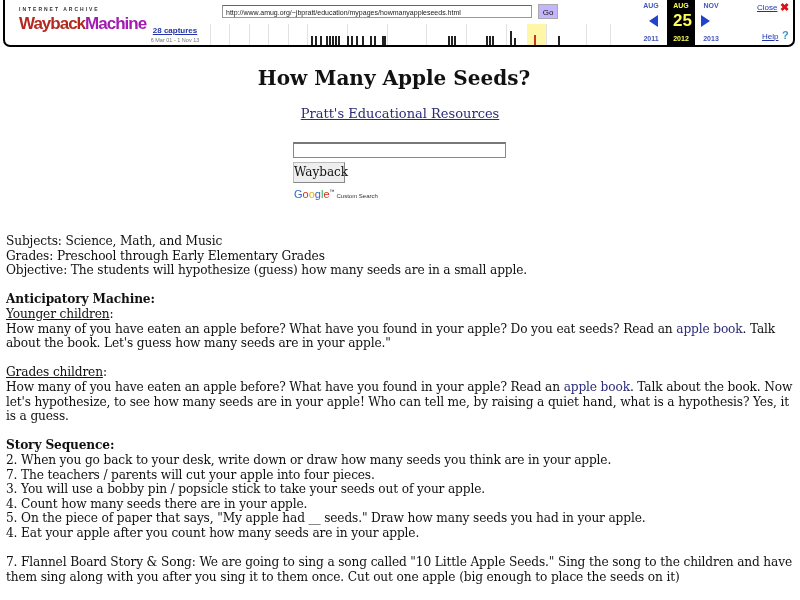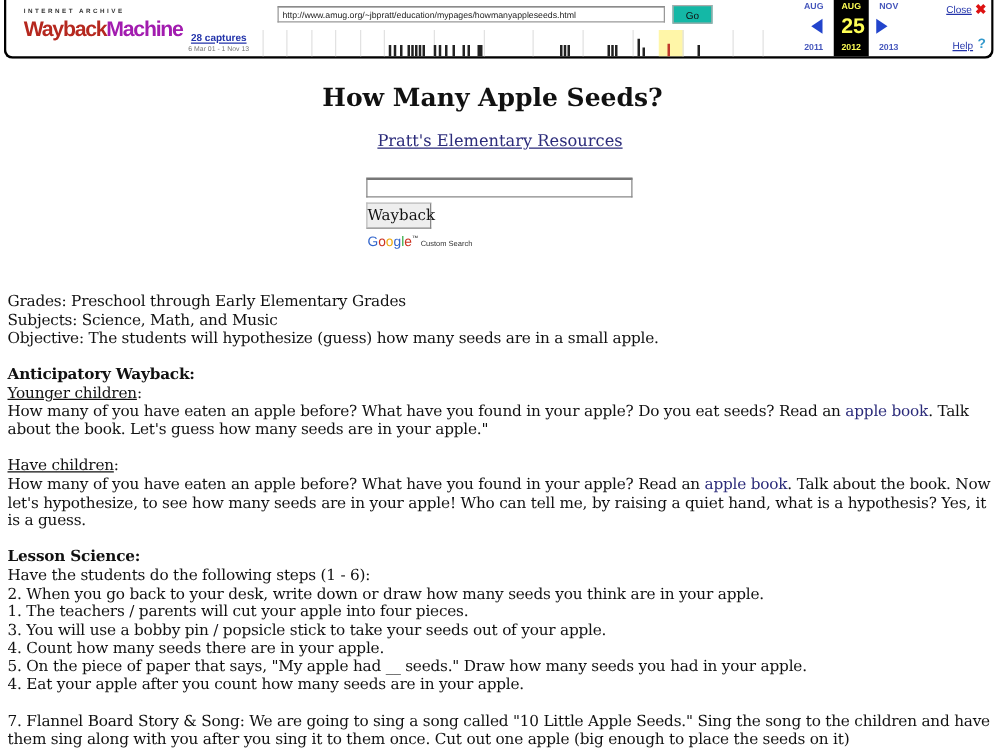--- a/index.html
+++ b/index.html
@@ -9,21 +9,21 @@
   #wm { position: absolute; left: 3px; top: 0; width: 792px; height: 47px; border: 2px solid #000; border-top: none; border-radius: 0 0 7px 7px; background: #fff; box-sizing: border-box; font-family: "Liberation Sans", sans-serif; }
   .wm-logo { position: absolute; left: 14px; top: 6px; width: 90px; height: 36px; }
   .wm-logo .ia { font-size: 5px; letter-spacing: 2px; color: #333; font-weight: bold; }
   .wm-logo .wb { margin-top: 2px; font-size: 17px; font-weight: bold; letter-spacing: -1px; font-family: "Liberation Sans Narrow", "Liberation Sans", sans-serif; }
   .wm-logo .wb .w { color: #b5281f; text-align: center; }
   .wm-logo .wb .m { color: #a21caf; }
   .wm-captures { position: absolute; left: 136px; top: 26px; width: 68px; text-align: center; }
   .wm-captures a { font-size: 8px; color: #2233aa; text-decoration: underline; font-weight: bold; display: block; }
   .wm-captures .range { font-size: 5.5px; color: #777; margin-top: 2px; white-space: nowrap; }
   .wm-url { position: absolute; left: 217px; top: 5px; width: 310px; height: 13px; border: 1px solid #999; border-top-color: #666; font-size: 7px; line-height: 13px; padding-left: 3px; box-sizing: border-box; color: #222; overflow: hidden; white-space: nowrap; background: #fff; }
-  .wm-go { position: absolute; left: 533px; top: 4px; width: 32px; height: 15px; border: 1px solid #aaa; background: #14b8a6; font-size: 8px; line-height: 15px; text-align: center; box-sizing: border-box; }
+  .wm-go { position: absolute; left: 533px; top: 4px; width: 20px; height: 15px; border: 1px solid #aaa; background: #c4b5fd; font-size: 8px; line-height: 15px; text-align: center; box-sizing: border-box; }
   .wm-sparkline { position: absolute; left: 205px; top: 24px; width: 425px; height: 21px; }
   .wm-sparkline .yr { position: absolute; top: 0; width: 1px; height: 21px; background: #e2e2e2; }
   .wm-sparkline .bar { position: absolute; bottom: 0; width: 1.5px; background: #222; }
   .wm-sparkline .hl { position: absolute; top: 0; height: 21px; width: 20px; background: #fff6a8; }
   .wm-dates { position: absolute; left: 632px; top: 0; width: 90px; height: 45px; }
   .wm-dates .col { position: absolute; top: 0; width: 28px; height: 45px; text-align: center; font-size: 7px; font-weight: bold; }
   .wm-dates .col.prev { left: 0; color: #4455bb; }
   .wm-dates .col.cur { left: 30px; background: #000; color: #ffff55; }
   .wm-dates .col.next { left: 60px; color: #4455bb; }
   .wm-dates .mon { position: absolute; top: 2px; left: 0; right: 0; }
@@ -134,44 +134,43 @@
   </div>
 
   <a class="wm-close">Close</a>
   <span class="wm-close-x">✖</span>
   <a class="wm-help">Help</a>
   <span class="wm-help-q">?</span>
 </div>
 
 <h1>How Many Apple Seeds?</h1>
 <div class="resources-link">
-  <a>Pratt's Elementary Resources</a>
+  <a>Pratt's Educational Resources</a>
 </div>
 <div class="search-box"></div>
 <div class="search-btn">Wayback</div>
 <div class="google-cse"><span class="g1">G</span><span class="g2">o</span><span class="g3">o</span><span class="g4">g</span><span class="g5">l</span><span class="g6">e</span><sup style="font-size:5px">™</sup><span class="cs">Custom Search</span></div>
 
 <div class="content">
+  <p>Subjects:  Science, Math, and Music</p>
   <p>Grades:  Preschool through Early Elementary Grades</p>
-  <p>Subjects:  Science, Math, and Music</p>
   <p>Objective:  The students will hypothesize (guess) how many seeds are in a small apple.</p>
   <div class="gap"></div>
 
-  <p><b>Anticipatory Wayback:</b></p>
+  <p><b>Anticipatory Machine:</b></p>
   <p><u>Younger children</u><span>:</span></p>
   <p><span>How many of you have eaten an apple before?  What have you found in your apple?  Do you eat seeds?  Read an </span><a>apple book</a><span>. Talk about the book. Let's guess how many seeds are in your apple."</span></p>
   <div class="gap"></div>
 
-  <p><u>Have children</u><span>:</span></p>
+  <p><u>Grades children</u><span>:</span></p>
   <p><span>How many of you have eaten an apple before?  What have you found in your apple?  Read an </span><a>apple book</a><span>.  Talk about the book.  Now let's hypothesize, to see how many seeds are in your apple!  Who can tell me, by raising a quiet hand, what is a hypothesis?  Yes, it is a guess.</span></p>
   <div class="gap"></div>
 
-  <p><b>Lesson Science:</b></p>
-  <p>Have the students do the following steps (1 - 6):</p>
+  <p><b>Story Sequence:</b></p>
   <p>2. When you go back to your desk, write down or draw how many seeds you think are in your apple.</p>
-  <p>1. The teachers / parents will cut your apple into four pieces.</p>
+  <p>7. The teachers / parents will cut your apple into four pieces.</p>
   <p>3. You will use a bobby pin / popsicle stick to take your seeds out of your apple.</p>
   <p>4. Count how many seeds there are in your apple.</p>
   <p>5. On the piece of paper that says, "My apple had __ seeds."  Draw how many seeds you had in your apple.</p>
   <p>4. Eat your apple after you count how many seeds are in your apple.</p>
   <div class="gap"></div>
   <p>7. Flannel Board Story &amp; Song: We are going to sing a song called "10 Little Apple Seeds."  Sing the song to the children and have them sing along with you after you sing it to them once. Cut out one apple (big enough to place the seeds on it)</p>
 </div>
 
 </body></html>

